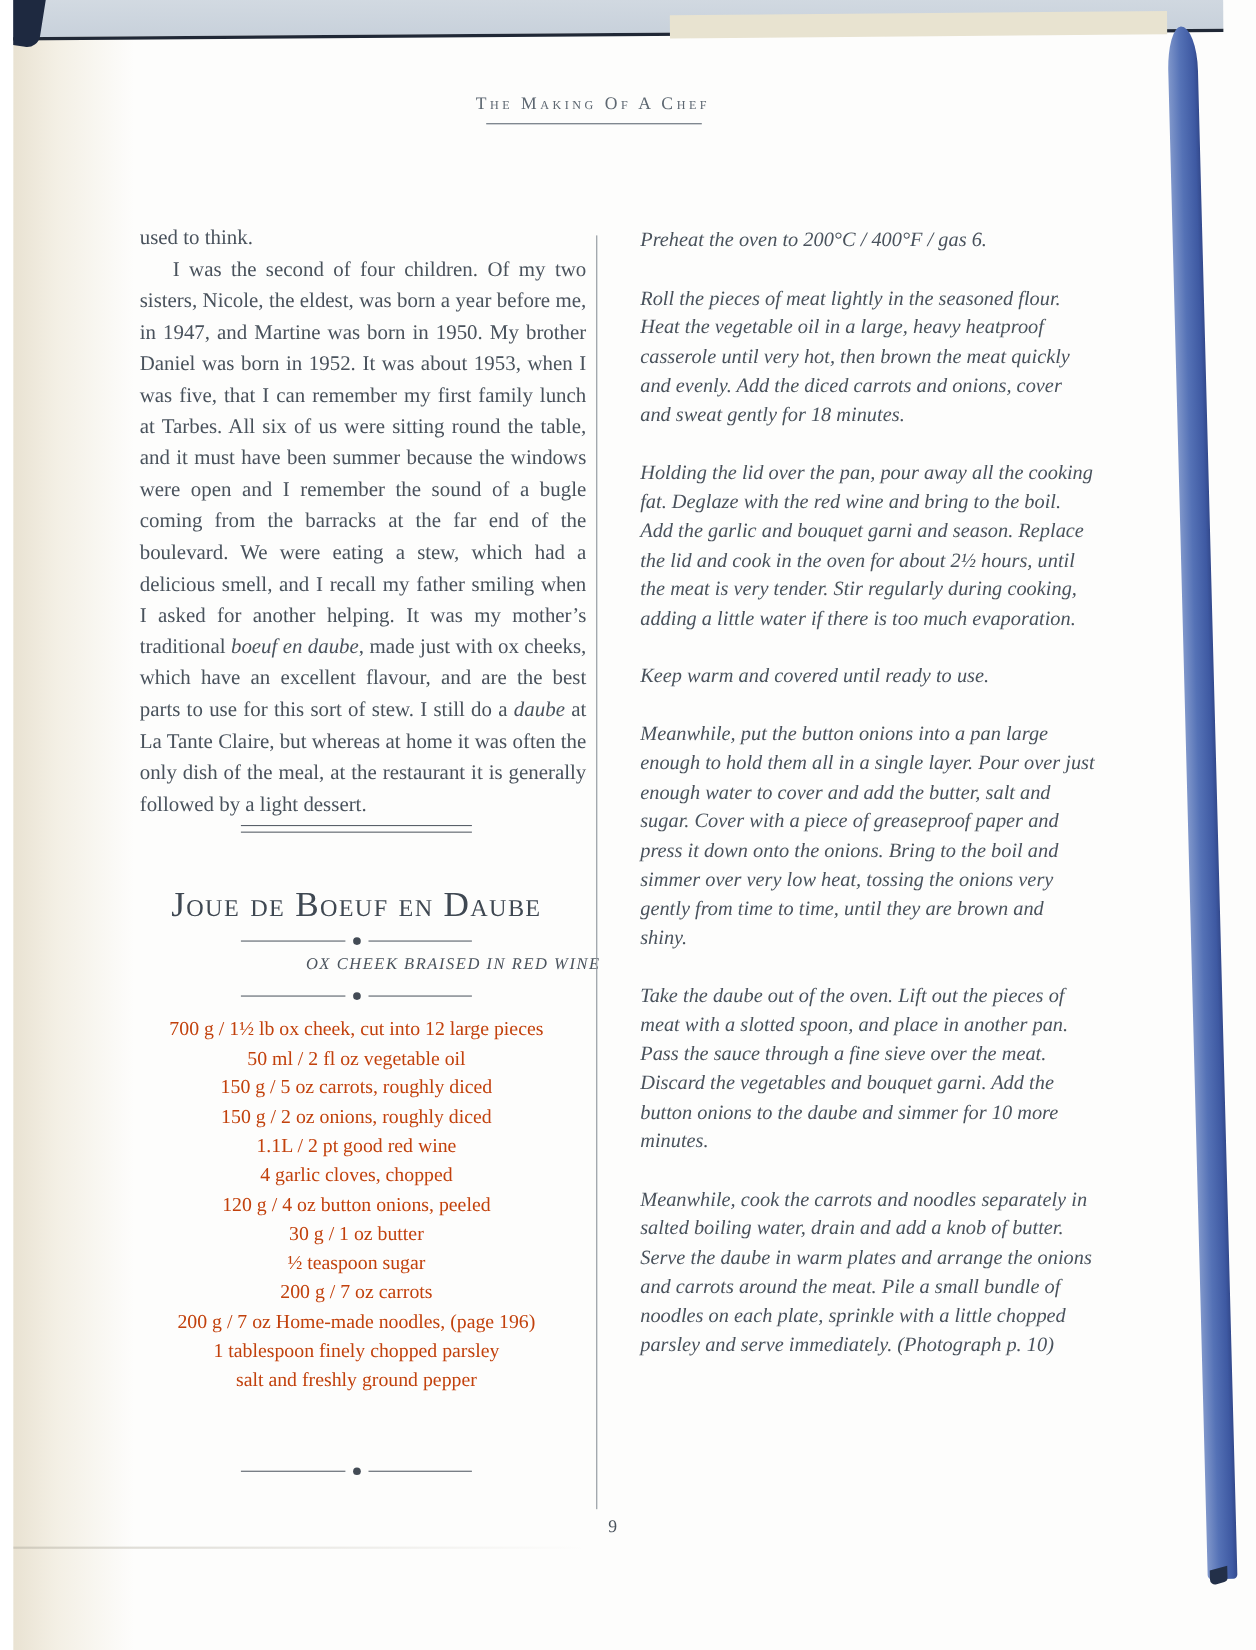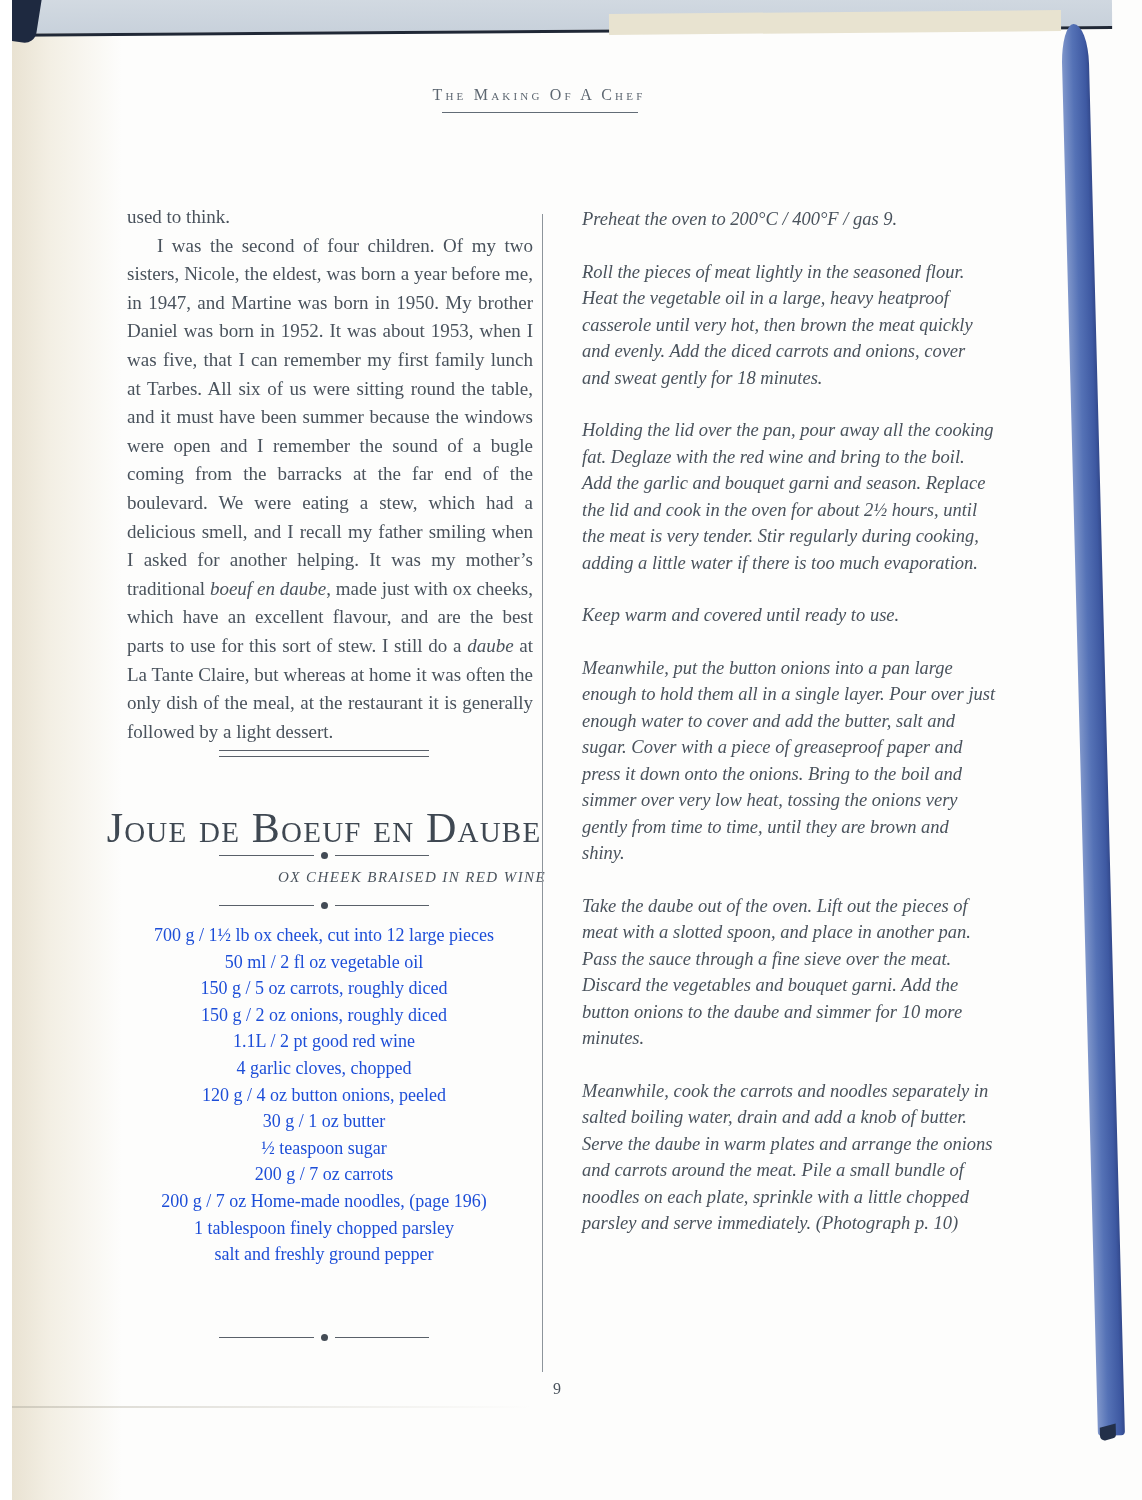--- a/index.html
+++ b/index.html
@@ -18,28 +18,28 @@
   .running-head-rule{position:absolute;left:430px;top:112px;width:196px;height:1px;background:#626c76;}
   
   .left-column{position:absolute;left:115px;top:203px;width:406px;color:#49525c;z-index:4;}
   .left-column p{margin:0;font-size:19px;line-height:28.6px;text-align:justify;}
   .left-column p.indent{text-indent:30px;}
   .column-rule{position:absolute;left:530px;top:214px;width:1px;height:1158px;background:#8d949b;z-index:4;}
   .right-column{position:absolute;left:570px;top:206px;width:414px;z-index:4;}
   .right-column p{margin:0 0 26px 0;font-size:18.5px;line-height:26.5px;font-style:italic;color:#49525c;}
   
   .rule-double{position:absolute;left:207px;top:750px;width:210px;height:5px;border-top:1px solid #596069;border-bottom:1px solid #596069;z-index:4;}
-  .recipe-title{position:absolute;left:90px;top:804px;width:444px;text-align:center;font-variant:small-caps;font-size:42px;letter-spacing:1.2px;color:#3f4852;z-index:4;}
+  .recipe-title{position:absolute;left:90px;top:804px;width:444px;text-align:center;font-variant:small-caps;font-size:32px;letter-spacing:1.2px;color:#3f4852;z-index:4;}
   .dot-divider{position:absolute;left:207px;width:210px;height:9px;display:flex;align-items:center;z-index:4;}
   .dot-divider .seg{flex:1;height:1px;background:#596069;}
   .dot-divider .dot{width:7px;height:7px;border-radius:50%;background:#434b55;margin:0 7px;}
   .dd1{top:851px;} .dd2{top:901px;} .dd3{top:1333px;}
   .recipe-subtitle{position:absolute;left:90px;top:869px;width:444px;text-align:right;font-style:italic;font-size:15px;letter-spacing:1.4px;color:#4a535d;z-index:4;}
   .ingredients{position:absolute;left:90px;top:922px;width:444px;text-align:center;z-index:4;}
-  .ingredients div{font-size:18px;line-height:26.6px;color:#1d4ed8;}
+  .ingredients div{font-size:18px;line-height:26.6px;color:#c2410c;}
   
   .page-number{position:absolute;left:495px;top:1380px;width:100px;text-align:center;font-size:16px;color:#4a535d;z-index:4;}
 </style>
 </head>
 <body>
 
 <div class="photo">
 
   <div class="gutter-shadow"></div>
   <div class="top-band"></div>
@@ -89,21 +89,21 @@
   <div class="dot-divider dd3">
     <span class="seg"></span>
     <span class="dot"></span>
     <span class="seg"></span>
   </div>
 
   <div class="column-rule"></div>
 
   <div class="right-column">
 
-  <p>Preheat the oven to 200°C / 400°F / gas 9.</p>
+  <p>Preheat the oven to 200°C / 400°F / gas 6.</p>
       <p>Roll the pieces of meat lightly in the seasoned flour. Heat the vegetable oil in a large, heavy heatproof casserole until very hot, then brown the meat quickly and evenly. Add the diced carrots and onions, cover and sweat gently for 18 minutes.</p>
       <p>Holding the lid over the pan, pour away all the cooking fat. Deglaze with the red wine and bring to the boil. Add the garlic and bouquet garni and season. Replace the lid and cook in the oven for about 2½ hours, until the meat is very tender. Stir regularly during cooking, adding a little water if there is too much evaporation.</p>
       <p>Keep warm and covered until ready to use.</p>
       <p>Meanwhile, put the button onions into a pan large enough to hold them all in a single layer. Pour over just enough water to cover and add the butter, salt and sugar. Cover with a piece of greaseproof paper and press it down onto the onions. Bring to the boil and simmer over very low heat, tossing the onions very gently from time to time, until they are brown and shiny.</p>
       <p>Take the daube out of the oven. Lift out the pieces of meat with a slotted spoon, and place in another pan. Pass the sauce through a fine sieve over the meat. Discard the vegetables and bouquet garni. Add the button onions to the daube and simmer for 10 more minutes.</p>
       <p>Meanwhile, cook the carrots and noodles separately in salted boiling water, drain and add a knob of butter. Serve the daube in warm plates and arrange the onions and carrots around the meat. Pile a small bundle of noodles on each plate, sprinkle with a little chopped parsley and serve immediately. (Photograph p. 10)</p>
     </div>
 
   <div class="page-number">9</div>
 

